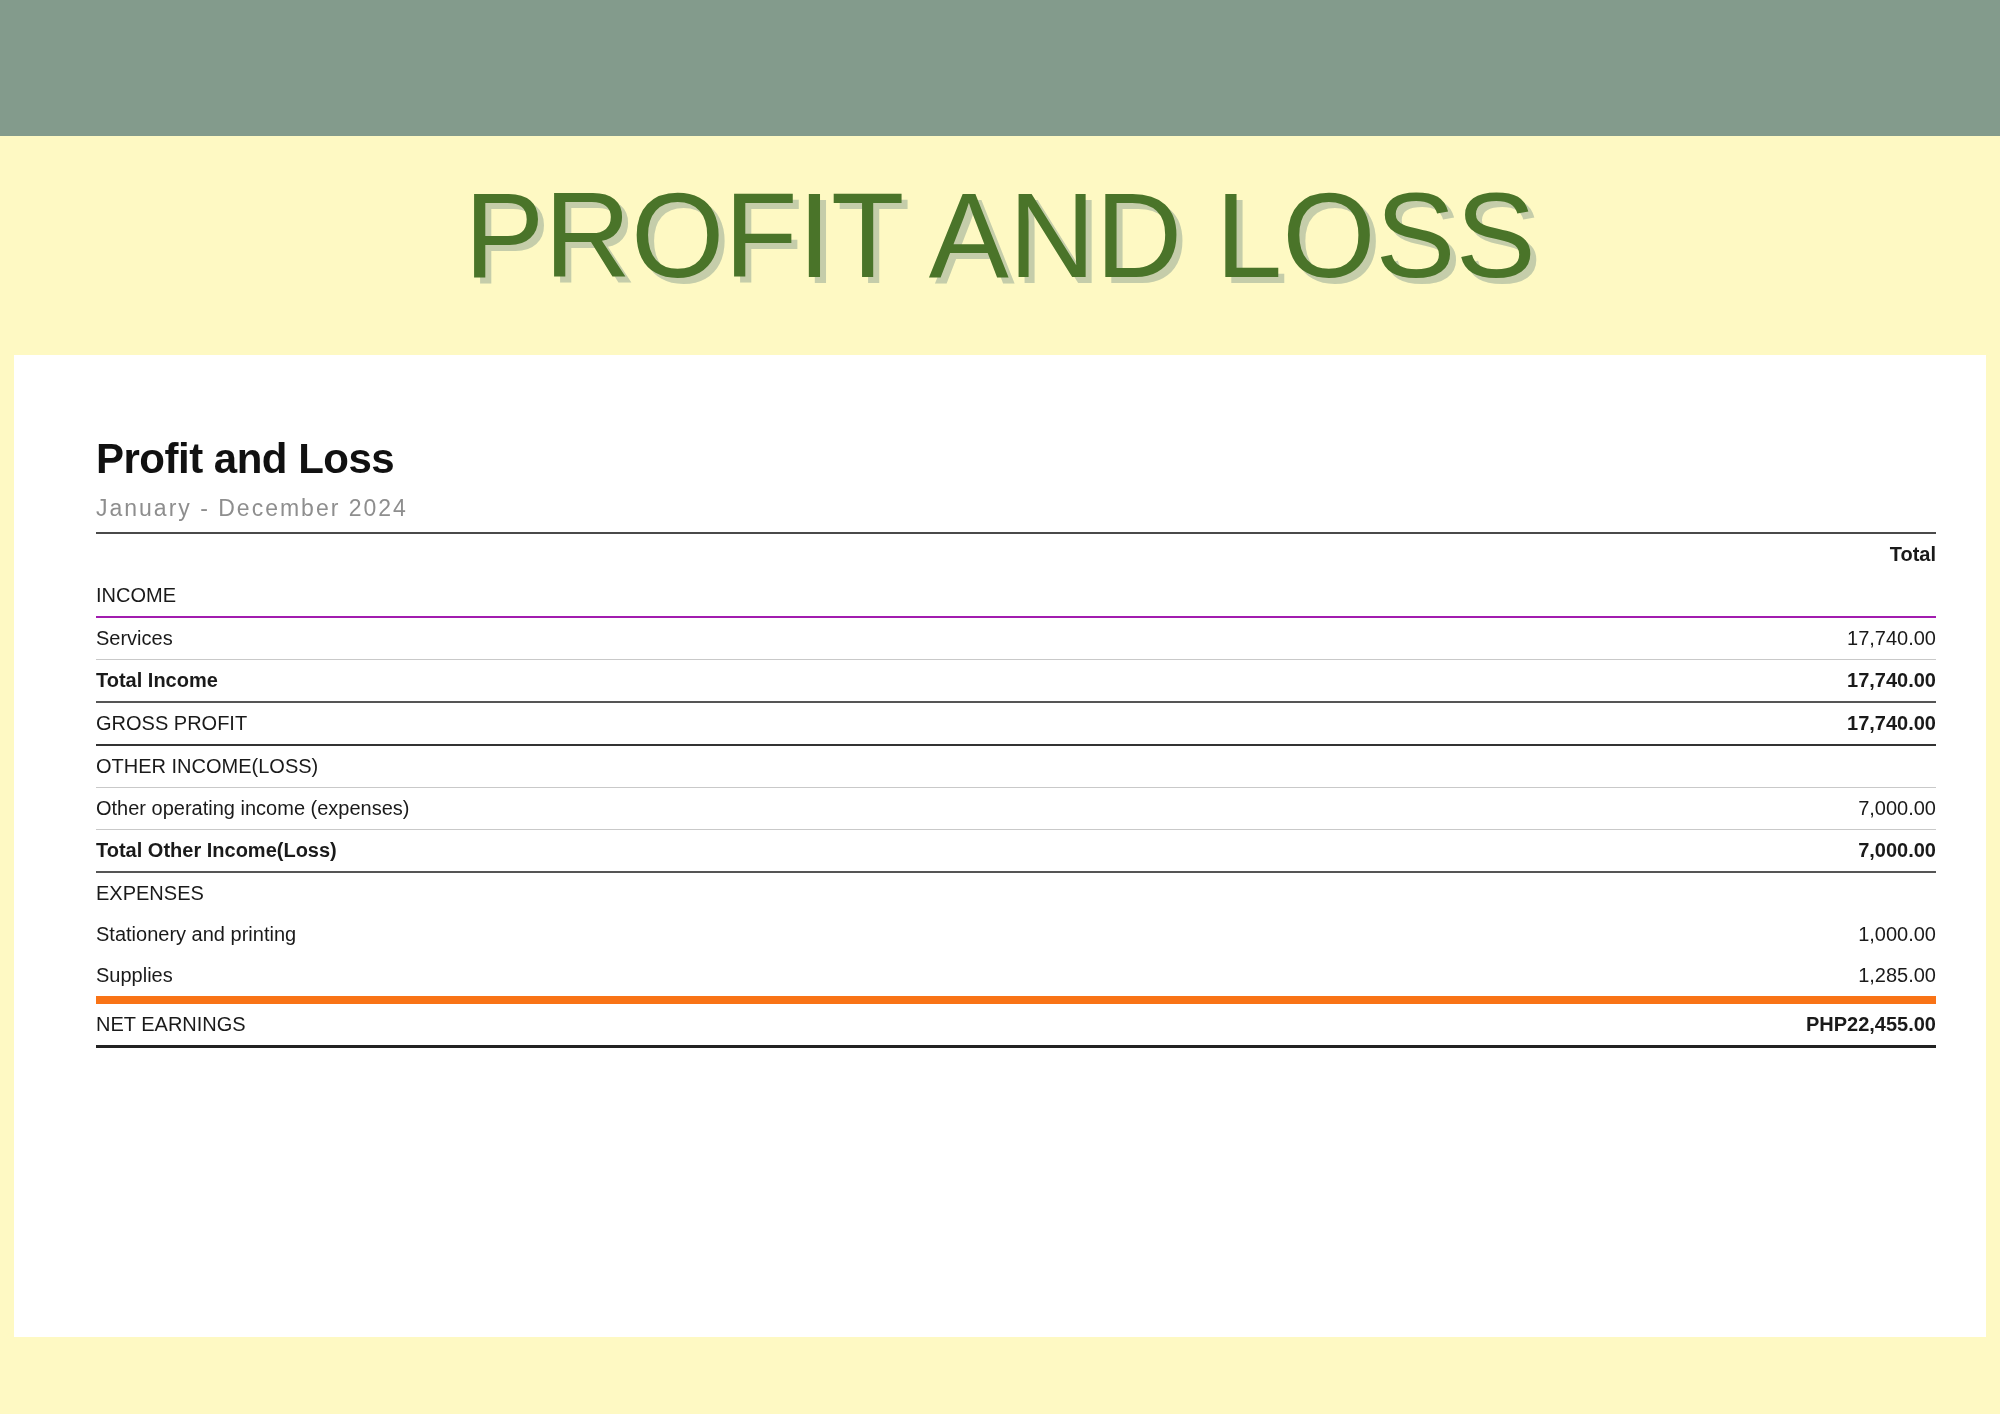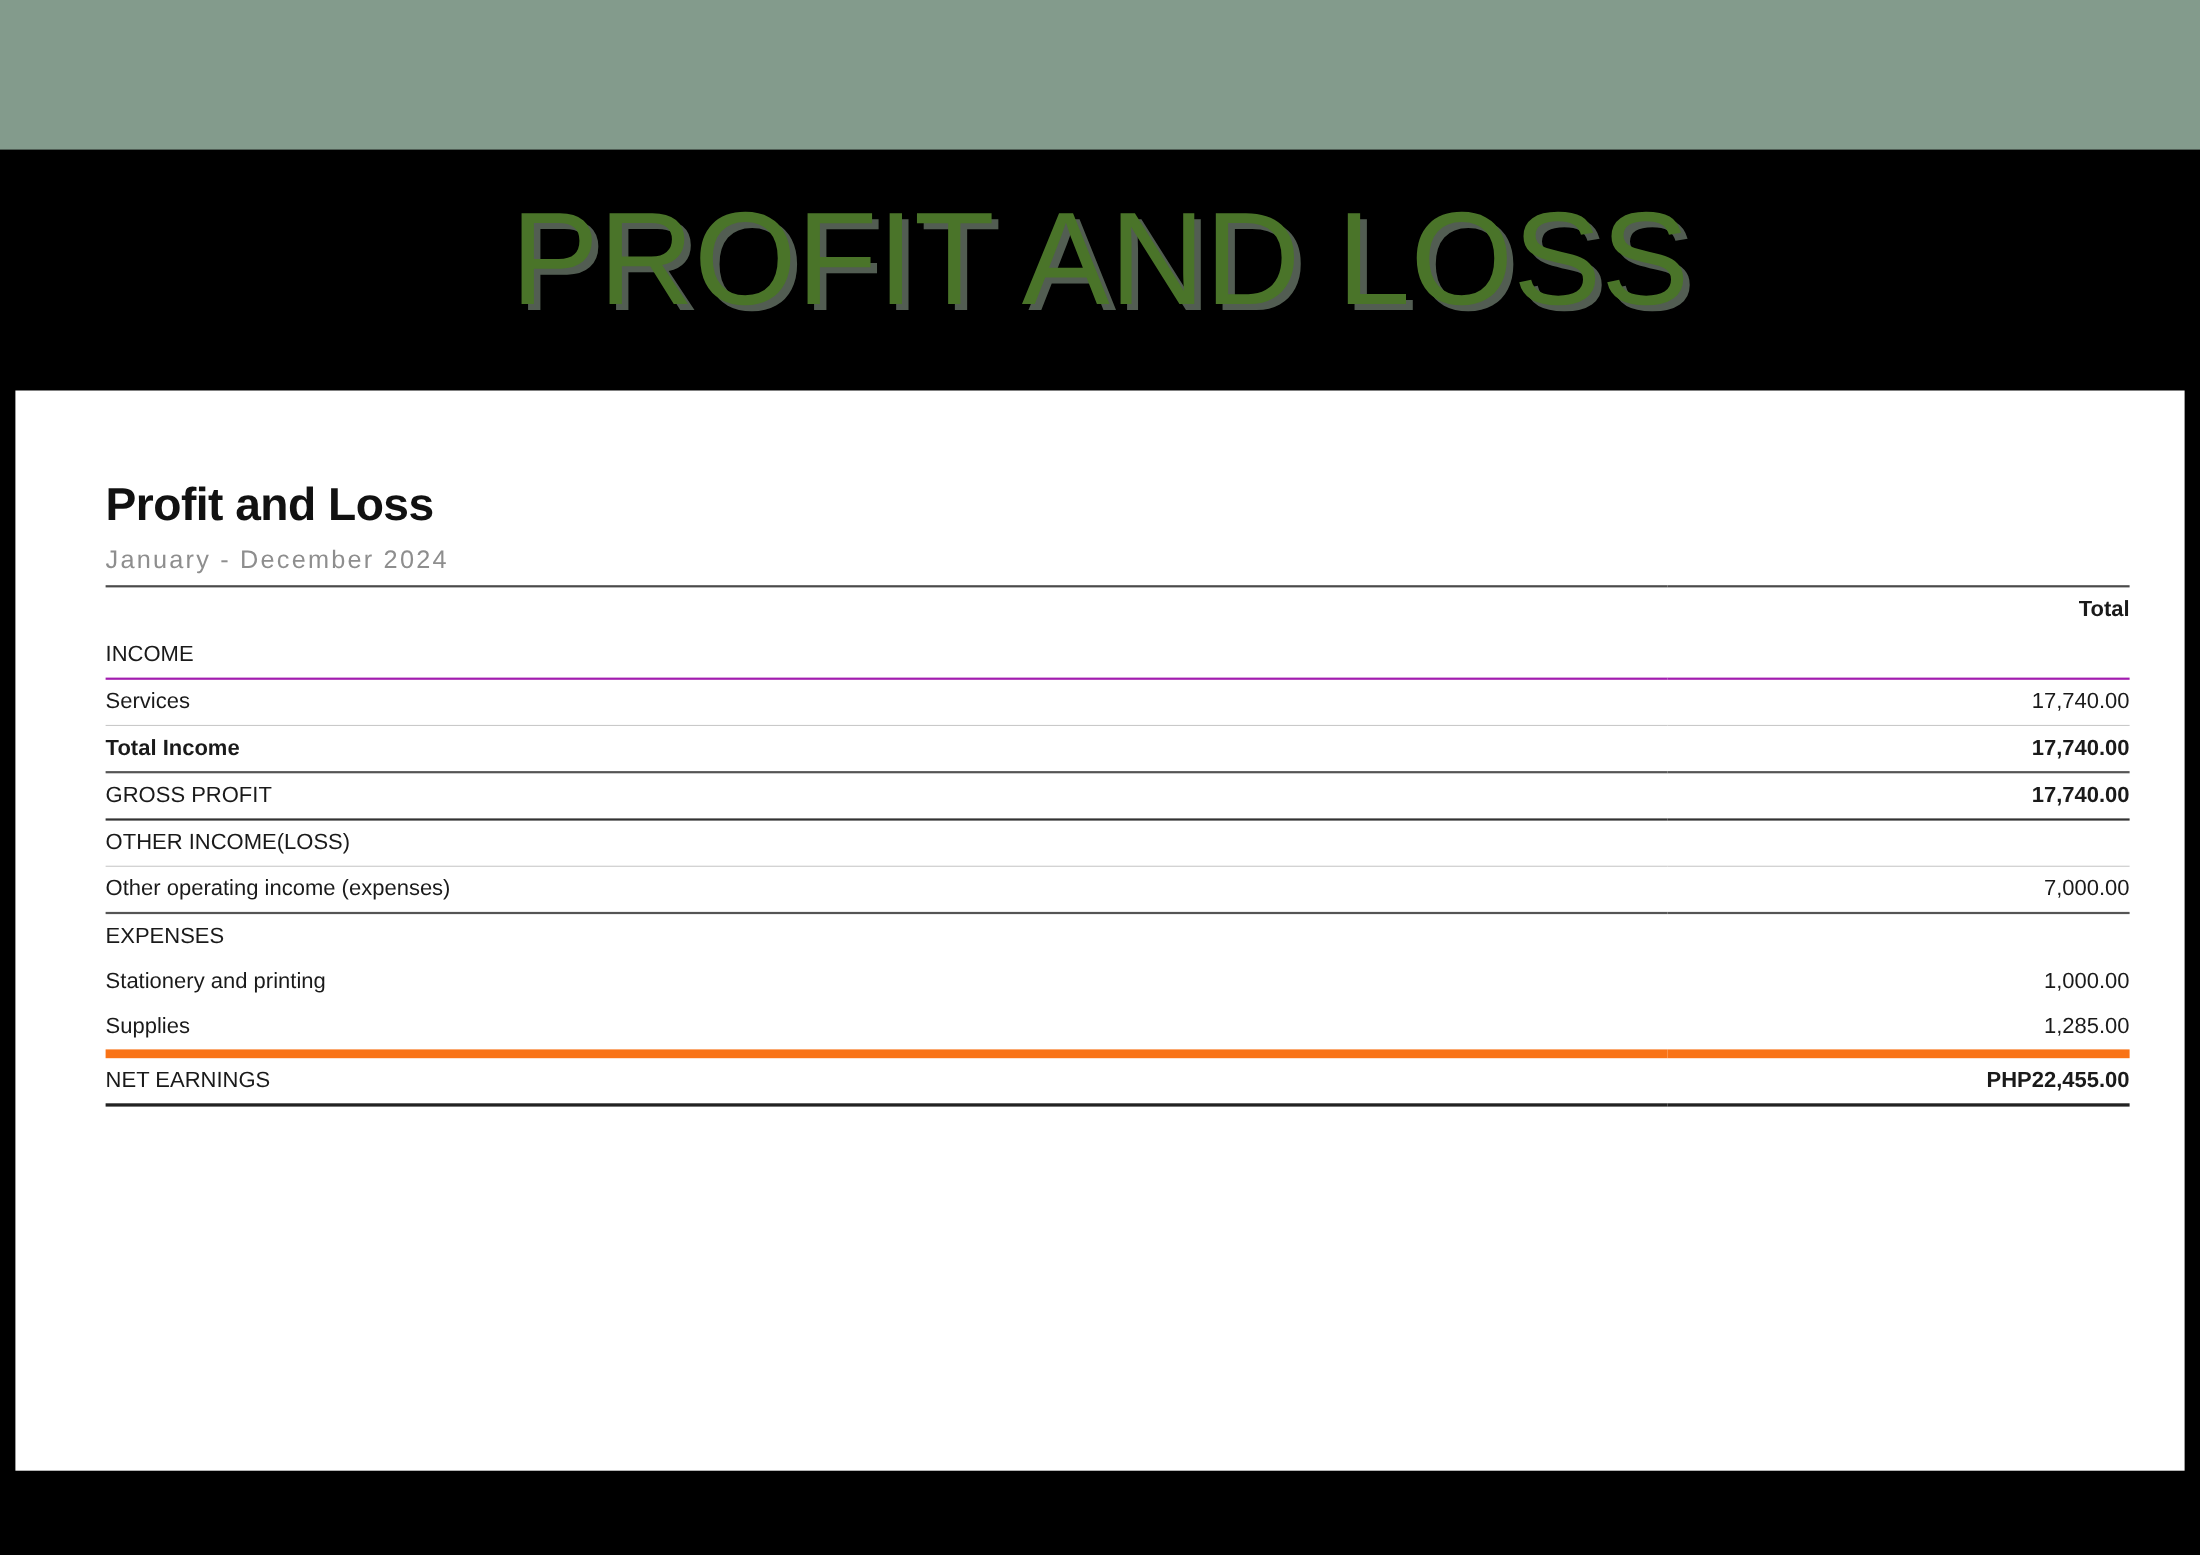--- a/index.html
+++ b/index.html
@@ -7,21 +7,21 @@
     width: 2000px;
     height: 1414px;
     background: #f7f7ee;
     font-family: "Liberation Sans", sans-serif;
     overflow: hidden;
   }
   .slide {
     position: relative;
     width: 2000px;
     height: 1414px;
-    background: #000000;
+    background: #fef9c3;
   }
   .top-band {
     position: absolute;
     top: 0; left: 0;
     width: 2000px;
     height: 136px;
     background: #839b8c;
   }
   .slide-title {
     position: absolute;
@@ -142,20 +142,24 @@
           </tr>
 
           <tr class="section-head">
             <td class="lbl">OTHER INCOME(LOSS)</td>
             <td class="amt"></td>
           </tr>
           <tr class="row-top-thin">
             <td class="lbl indent">Other operating income (expenses)</td>
             <td class="amt">7,000.00</td>
           </tr>
+          <tr class="bold row-top-thin">
+            <td class="lbl indent">Total Other Income(Loss)</td>
+            <td class="amt">7,000.00</td>
+          </tr>
 
           <tr class="section-head row-top-mid">
             <td class="lbl">EXPENSES</td>
             <td class="amt"></td>
           </tr>
           <tr>
             <td class="lbl indent">Stationery and printing</td>
             <td class="amt">1,000.00</td>
           </tr>
           <tr>

